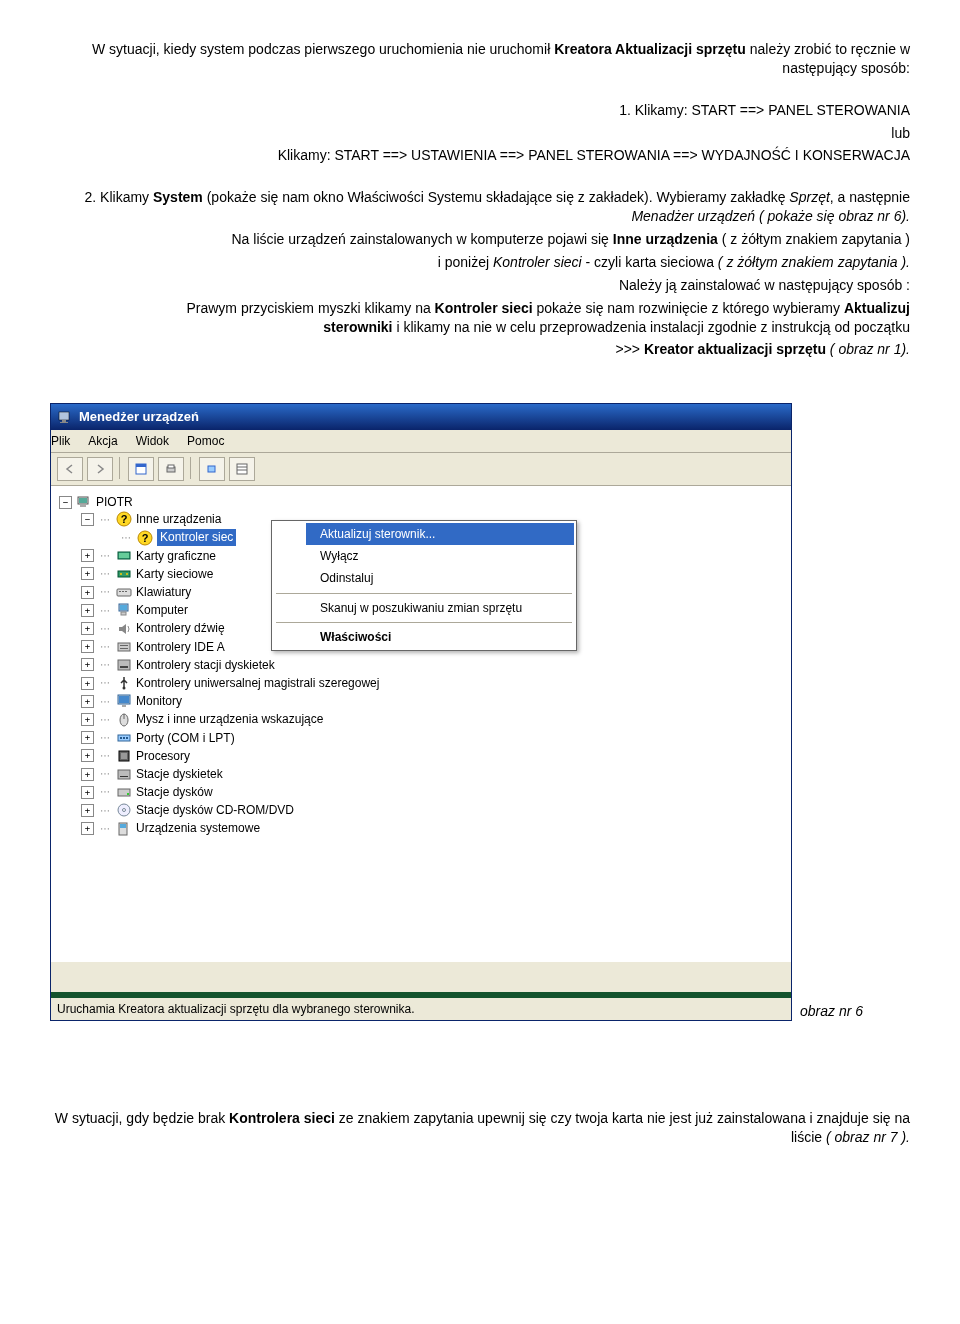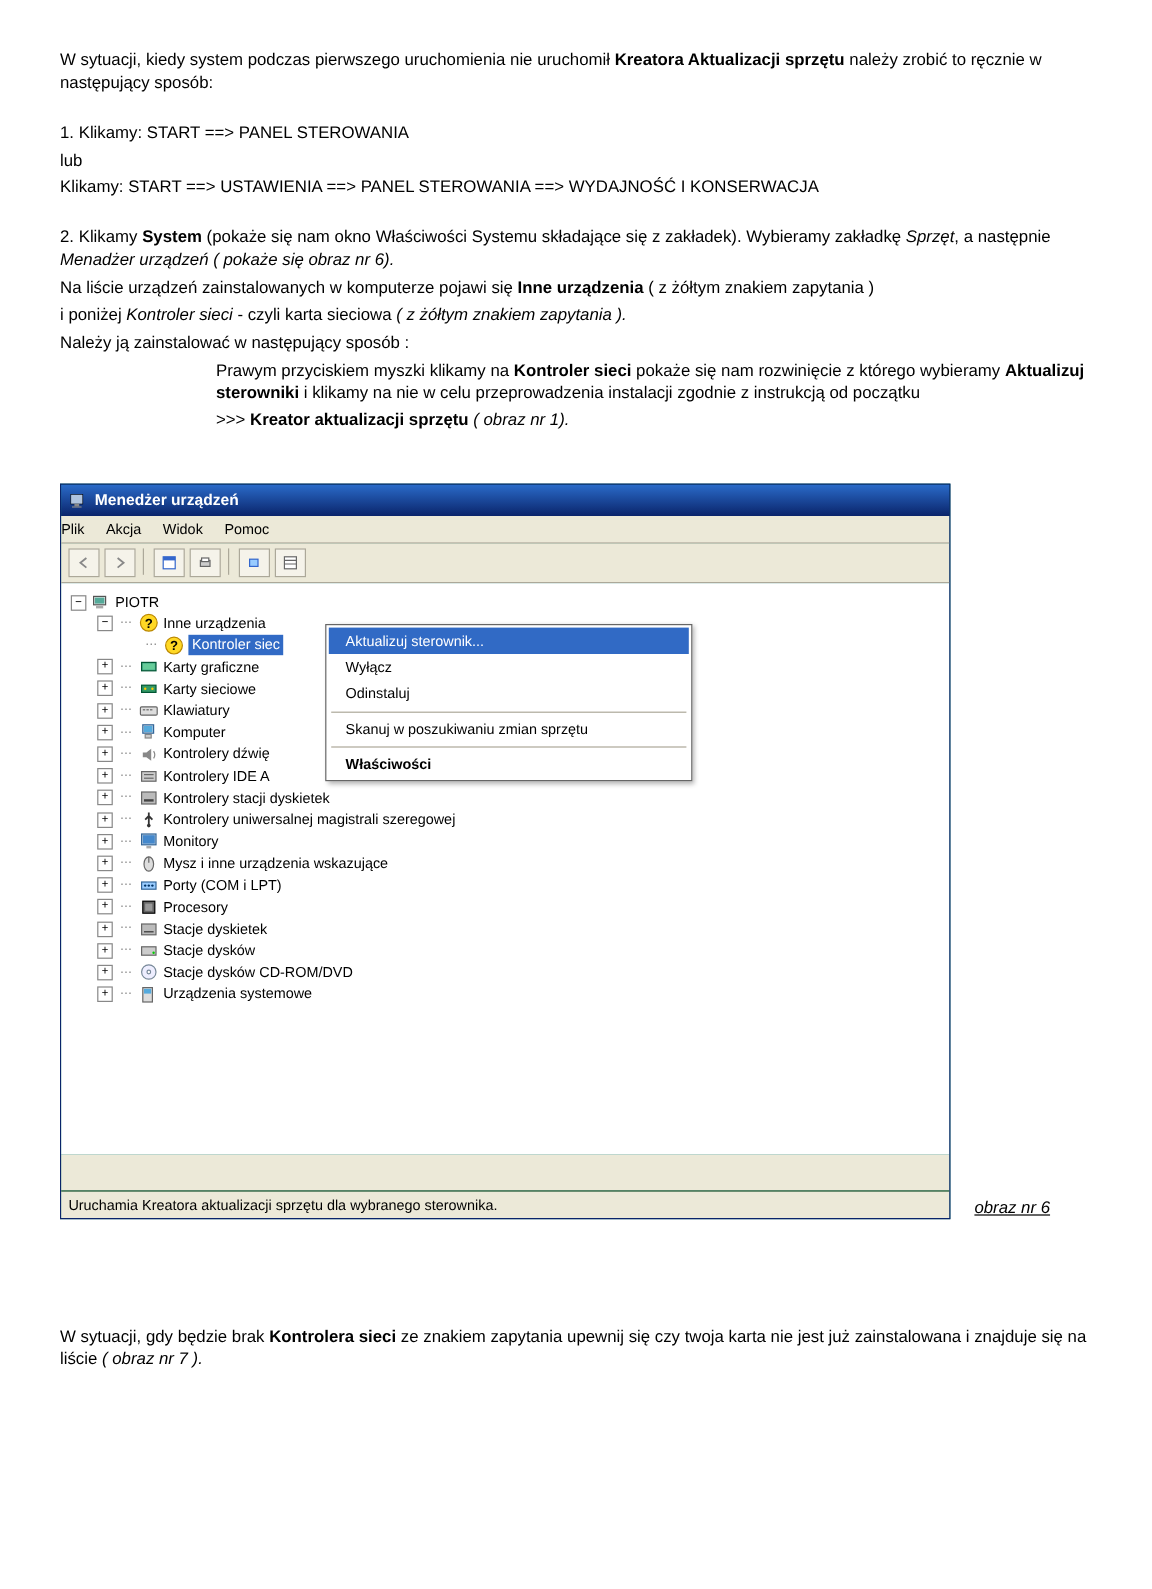--- a/index.html
+++ b/index.html
@@ -10,21 +10,21 @@
     margin: 0;
     padding: 40px 50px;
     width: 960px;
     box-sizing: border-box;
     line-height: 1.35;
   }
   .bold { font-weight: bold; }
   .italic { font-style: italic; }
   .bolditalic { font-weight: normal; font-style: italic; }
   .indent { padding-left: 130px; }
-  .para { margin-bottom: 4px; }
+  .para { margin-bottom: 4px; text-align: right; }
 
   
   .dm-window {
     width: 740px;
     margin-top: 40px;
     border: 1px solid #0a246a;
     background: #0f766e;
     font-family: Tahoma, Arial, sans-serif;
     font-size: 12px;
     position: relative;
@@ -104,41 +104,41 @@
     width: 300px;
     background: #fff;
     border: 1px solid #666;
     box-shadow: 2px 2px 4px rgba(0,0,0,0.3);
     padding: 2px;
     z-index: 10;
   }
   .ctx-item {
     padding: 3px 14px;
     color: #000;
+    margin-left: 32px;
   }
   .ctx-item.sel {
     background: #316ac5; color: #fff;
   }
   .ctx-sep {
     border-top: 1px solid #aca899; margin: 3px 2px;
   }
   .dm-status {
     background: #ece9d8;
-    border-top: 1px solid #14532d;
+    border-top: 6px solid #14532d;
     padding: 3px 6px;
     font-size: 12px;
     color: #000;
   }
   .caption {
     display: inline-block;
     font-style: italic;
     font-size: 14px;
-    margin-left: 20px;
+    margin-left: 8px;
     vertical-align: bottom;
-    text-decoration: underline;
   }
   .screenshot-row {
     display: flex;
     align-items: flex-end;
   }
   .footer {
     margin-top: 88px;
   }
 </style>
 </head>

